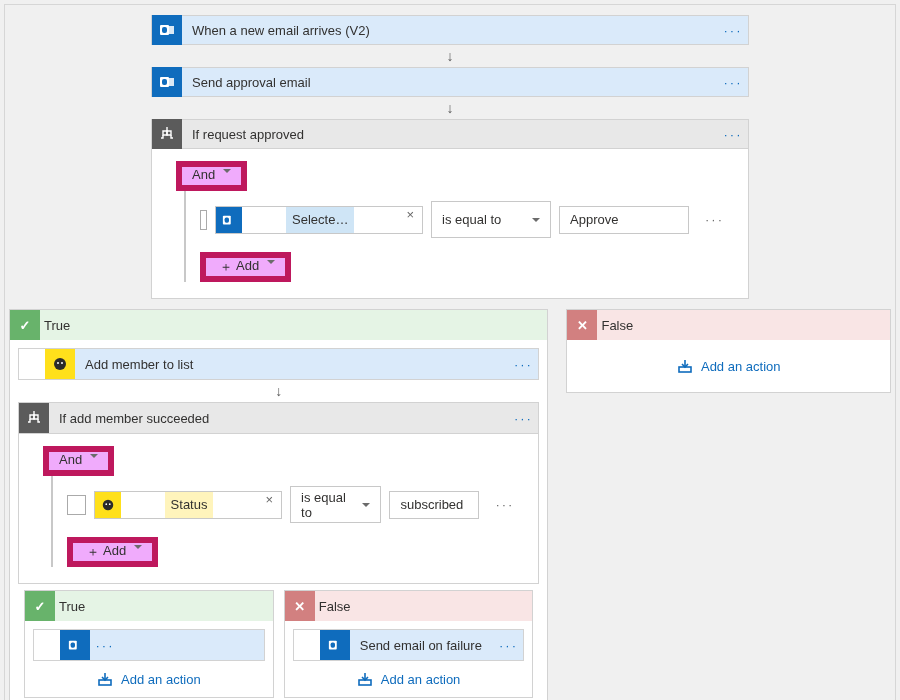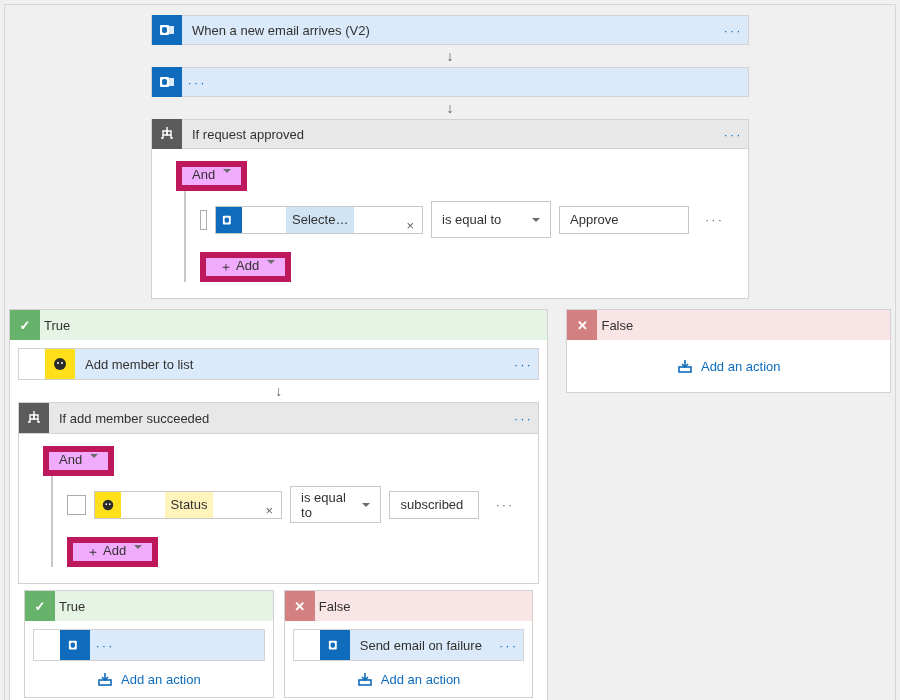--- a/index.html
+++ b/index.html
@@ -70,21 +70,21 @@
     padding-left: 14px;
   }
   .cond-row {
     display: flex; align-items: center; gap: 8px;
     padding: 10px 0;
   }
   .chk {
     width: 20px; height: 20px; border:1px solid #aaa; background:#fff; cursor:pointer;
   }
   .token {
-    display:flex; align-items:flex-end; height:28px;
+    display:flex; align-items:flex-start; height:28px;
     border:1px solid #c8c8c8;
     gap:44px;
   }
   .token .tk-icon { width:26px; height:26px; display:flex; align-items:center; justify-content:center; font-size:12px;}
   .token .tk-text { padding: 0 6px; background:#cfe5f6; height:100%; display:flex; align-items:center; max-width:70px; overflow:hidden; text-overflow:ellipsis; white-space:nowrap;}
   .token .tk-text.chimp { background:#fff4bc; }
   .token .tk-x { padding: 0 8px; cursor:pointer; color:#666; }
   .opsel {
     height:37px; border:1px solid #c8c8c8; display:flex; align-items:center; padding:0 10px; min-width:120px; justify-content:space-between; cursor:pointer;
   }
@@ -147,20 +147,21 @@
     <div class="arrow-down">↓</div>
 
     <div class="card step-bar blue">
       <div class="step-icon icon-outlook">
         <svg width="16" height="16" viewBox="0 0 16 16">
             <rect x="1" y="3" width="9" height="10" rx="1" fill="#fff"></rect>
             <rect x="3" y="5" width="5" height="6" rx="2" fill="#0F6CBD"></rect>
             <rect x="10" y="4" width="5" height="8" fill="#fff" opacity="0.85"></rect>
           </svg>
       </div>
+      <div class="step-title">Send approval email</div>
       <div class="step-more">···</div>
     </div>
 
     <div class="arrow-down">↓</div>
 
     <div>
       <div class="card step-bar gray">
         <div class="step-icon icon-cond">
           <svg width="16" height="16" viewBox="0 0 16 16" fill="none" stroke="#fff" stroke-width="1.4">
               <path d="M8 1v4"></path>

